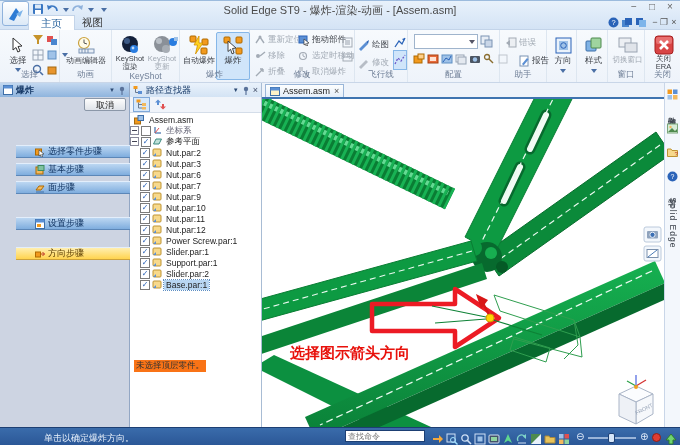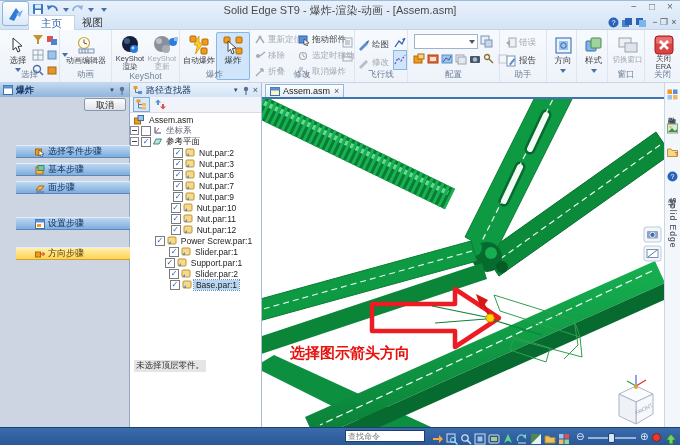--- a/index.html
+++ b/index.html
@@ -42,28 +42,28 @@
   .step.active{background:linear-gradient(#ffefb0,#ffd34e);border-bottom:1px solid #cda23a;color:#5a3c00;margin-top:48px;}
   .step svg{margin-right:3px;}
   
   #pfinder{left:130px;top:83px;width:132px;height:344px;background:#ffffff;border-right:1px solid #a8bcd4;}
   #pfhead{left:0;top:0;width:131px;height:14px;background:linear-gradient(#eaf2fb,#d3e3f4);display:flex;align-items:center;font-size:9px;color:#173a68;padding:0 3px;}
   #pftools{left:0;top:14px;width:131px;height:16px;background:#f0f4fa;border-bottom:1px solid #d4dde9;display:flex;align-items:center;padding-left:3px;}
   .pfbtn{width:15px;height:13px;display:flex;align-items:center;justify-content:center;margin-right:2px;border:1px solid transparent;}
   .pfbtn.sel{background:#d6e8fb;border-color:#7fa8d9;}
   #pftree{left:0;top:31px;width:131px;height:280px;font-size:8.5px;color:#222;}
   .trow{height:11px;display:flex;align-items:center;white-space:nowrap;}
-  .ind1{padding-left:4px;} .ind2{} .ind3{padding-left:18px;justify-content:center;}
+  .ind1{padding-left:4px;} .ind2{} .ind3{padding-left:10px;}
   .exp{width:7px;height:7px;border:1px solid #889;background:#fff;position:relative;margin-right:2px;flex:none;}
   .exp::before{content:"";position:absolute;left:1px;top:3px;width:5px;height:1px;background:#445;}
   .cb{width:8px;height:8px;border:1px solid #7b7b7b;background:#fff;margin-right:2px;flex:none;position:relative;font-size:8px;line-height:7px;color:#2a63b8;text-align:center;}
   .cb.on::before{content:"\2713";font-weight:bold;}
   .tlabel{padding:0 2px;}
   .tlabel.sel{background:#b8d6f2;outline:1px dotted #5e8fc4;}
-  #pfnote{left:4px;top:277px;font-size:8.5px;color:#333;background:#e5e5e5;padding:0 2px;}
+  #pfnote{left:4px;top:277px;font-size:8.5px;color:#333;background:#f97316;padding:0 2px;}
   
   #vptabs{left:262px;top:83px;width:402px;height:16px;background:#eef3fa;border-bottom:2px solid #3f74b0;}
   #vptab{left:3px;top:1px;height:13px;background:linear-gradient(#fdfefe,#e4eefa);border:1px solid #9ab6d8;border-bottom:none;display:flex;align-items:center;font-size:9px;color:#222;padding:0 4px;}
   #vptab svg{margin-right:3px;}
   #vpclose{margin-left:4px;color:#555;font-size:9px;}
   #viewport{left:262px;top:99px;width:402px;height:328px;background:#ffffff;overflow:hidden;}
   
   #rdock{left:664px;top:83px;width:16px;height:344px;background:#f3f7fc;border-left:1px solid #c9d6e8;display:flex;flex-direction:column;align-items:center;}
   .vtext{writing-mode:vertical-rl;font-size:8.5px;color:#39404a;letter-spacing:1px;margin:3px 0;}
   .ricon{margin:3px 0;flex:none;}
@@ -392,21 +392,21 @@
   </div>
 
   <div class="rgroup" style="width:47px;">
     <div class="srow dis" style="left:5px;top:6px;">
       <svg class="tiny" viewBox="0 0 12 12">
           <rect x="4" y="1" width="7" height="9" fill="#eceff3" stroke="#a3abb5"></rect>
           <polygon points="1,6 5,3 5,9" fill="#a3abb5"></polygon>
         </svg>
       <span>错误</span>
     </div>
-    <div class="srow" style="left:5px;top:24px;justify-content:center;">
+    <div class="srow" style="left:18px;top:24px;justify-content:center;">
       <svg class="tiny" viewBox="0 0 12 12">
           <rect x="2" y="1" width="8" height="10" fill="#fff" stroke="#7b93b4"></rect>
           <path d="M4 9 L9 3 L10.5 4.5 L5.5 10.5 Z" fill="#5b8fd4"></path>
         </svg>
       <span>报告</span>
     </div>
     <div class="glabel">助手</div>
   </div>
 
   <div class="rgroup" style="width:30px;">
@@ -813,20 +813,21 @@
   <span class="ricon">
     <svg width="11" height="11" viewBox="0 0 11 11">
         <circle cx="5.5" cy="5.5" r="5" fill="#2a63b8"></circle>
         <text x="5.5" y="8" font-size="7" fill="#fff" text-anchor="middle" font-family="Liberation Sans,sans-serif">?</text>
       </svg>
   </span>
   <span class="vtext">学习 Solid Edge</span>
 </div>
 
 <div id="statusbar" class="abs">
+  <div id="prompt" class="abs">单击以确定爆炸方向。</div>
   <input id="findbox" class="abs" placeholder="查找命令" style="">
   <div id="sicons" class="abs">
     <span><svg width="12" height="12" viewBox="0 0 12 12">
           <polygon points="1,5 7,5 7,2 11,6 7,10 7,7 1,7" fill="#f2a93e"></polygon>
         </svg></span>
     <span><svg width="12" height="12" viewBox="0 0 12 12">
           <rect x="1" y="1" width="8" height="8" fill="none" stroke="#cfe0f5"></rect>
           <circle cx="7" cy="7" r="2.5" fill="none" stroke="#9fe0ff"></circle>
           <line x1="9" y1="9" x2="11.5" y2="11.5" stroke="#9fe0ff" stroke-width="1.4"></line>
         </svg></span>

